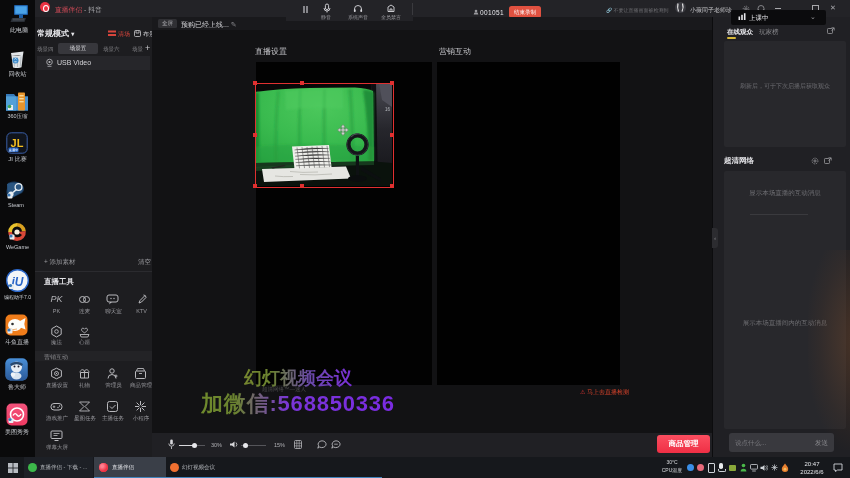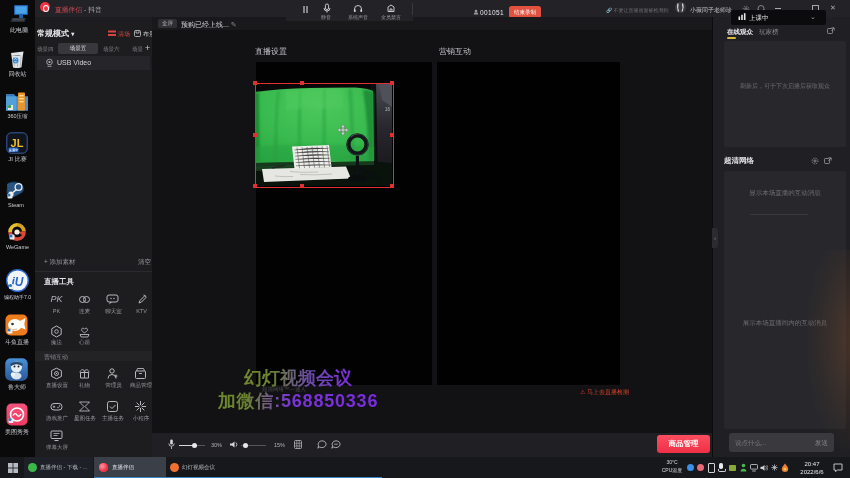--- a/index.html
+++ b/index.html
@@ -331,21 +331,21 @@
   <div class="abs" style="left:300px;top:81px;width:4px;height:4px;background:#e03030;"></div>
   <div class="abs" style="left:300px;top:184px;width:4px;height:4px;background:#e03030;"></div>
   <div class="abs" style="left:253px;top:133px;width:4px;height:4px;background:#e03030;"></div>
   <div class="abs" style="left:390px;top:133px;width:4px;height:4px;background:#e03030;"></div>
 
   <div class="abs" style="left:262px;top:386px;font-size:5.5px;color:#4a4a4c;">超清网络™—速人</div>
 
   <div class="abs" style="left:152px;top:366px;width:292px;text-align:center;font-size:18px;font-weight:bold;white-space:nowrap;">
     <div style="background:linear-gradient(90deg,#76872f 0%,#6a8230 25%,#6a4aa8 60%,#7a2fd8 100%);-webkit-background-clip:text;background-clip:text;color:transparent;display:inline-block;">幻灯视频会议</div>
   </div>
-  <div class="abs" style="left:152px;top:389px;width:292px;text-align:center;font-size:18px;font-weight:bold;white-space:nowrap;">
+  <div class="abs" style="left:152px;top:389px;width:292px;text-align:center;font-size:22px;font-weight:bold;white-space:nowrap;">
     <div style="background:linear-gradient(90deg,#6f8a2c 0%,#6a8230 18%,#7a35d8 45%,#7a2be2 100%);-webkit-background-clip:text;background-clip:text;color:transparent;display:inline-block;letter-spacing:0.8px;">加微信:568850336</div>
   </div>
 
   <div class="abs" style="left:152px;top:433px;width:560px;height:24px;background:#202024;"></div>
   <div class="abs" style="left:168px;top:439px;width:7px;height:11px;">
     <svg width="7" height="11" viewBox="0 0 7 11">
         <rect x="2.2" y="0.5" width="2.6" height="5" rx="1.3" fill="#d8d8dc"></rect>
         <path d="M0.8 4.5 a2.7 2.7 0 0 0 5.4 0 M3.5 7.5 v2.5" stroke="#d8d8dc" stroke-width="0.8" fill="none"></path>
       </svg>
   </div>

